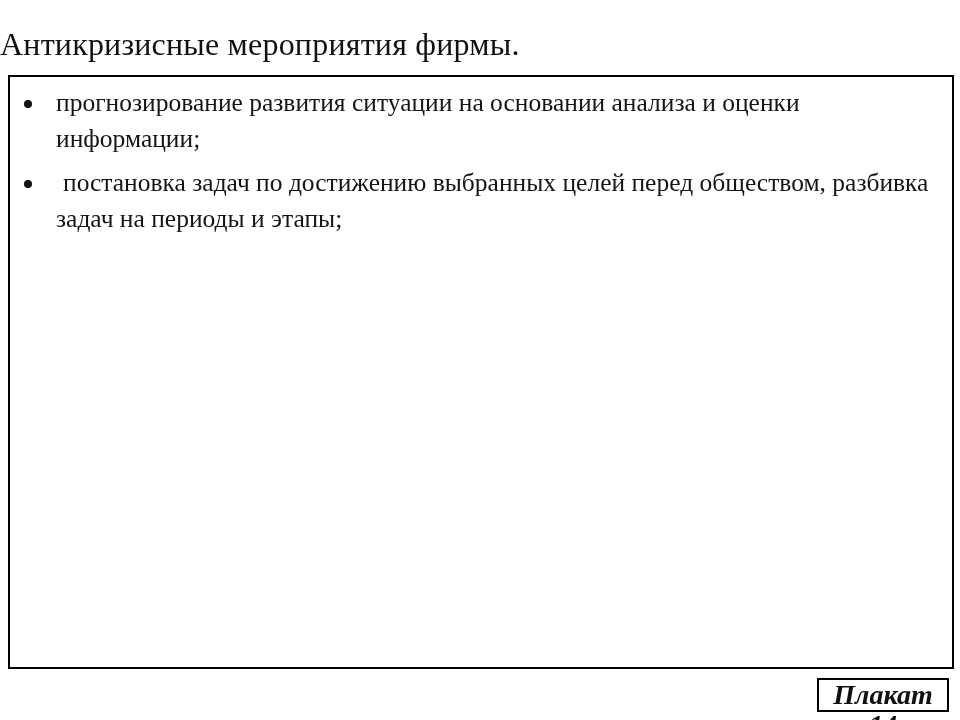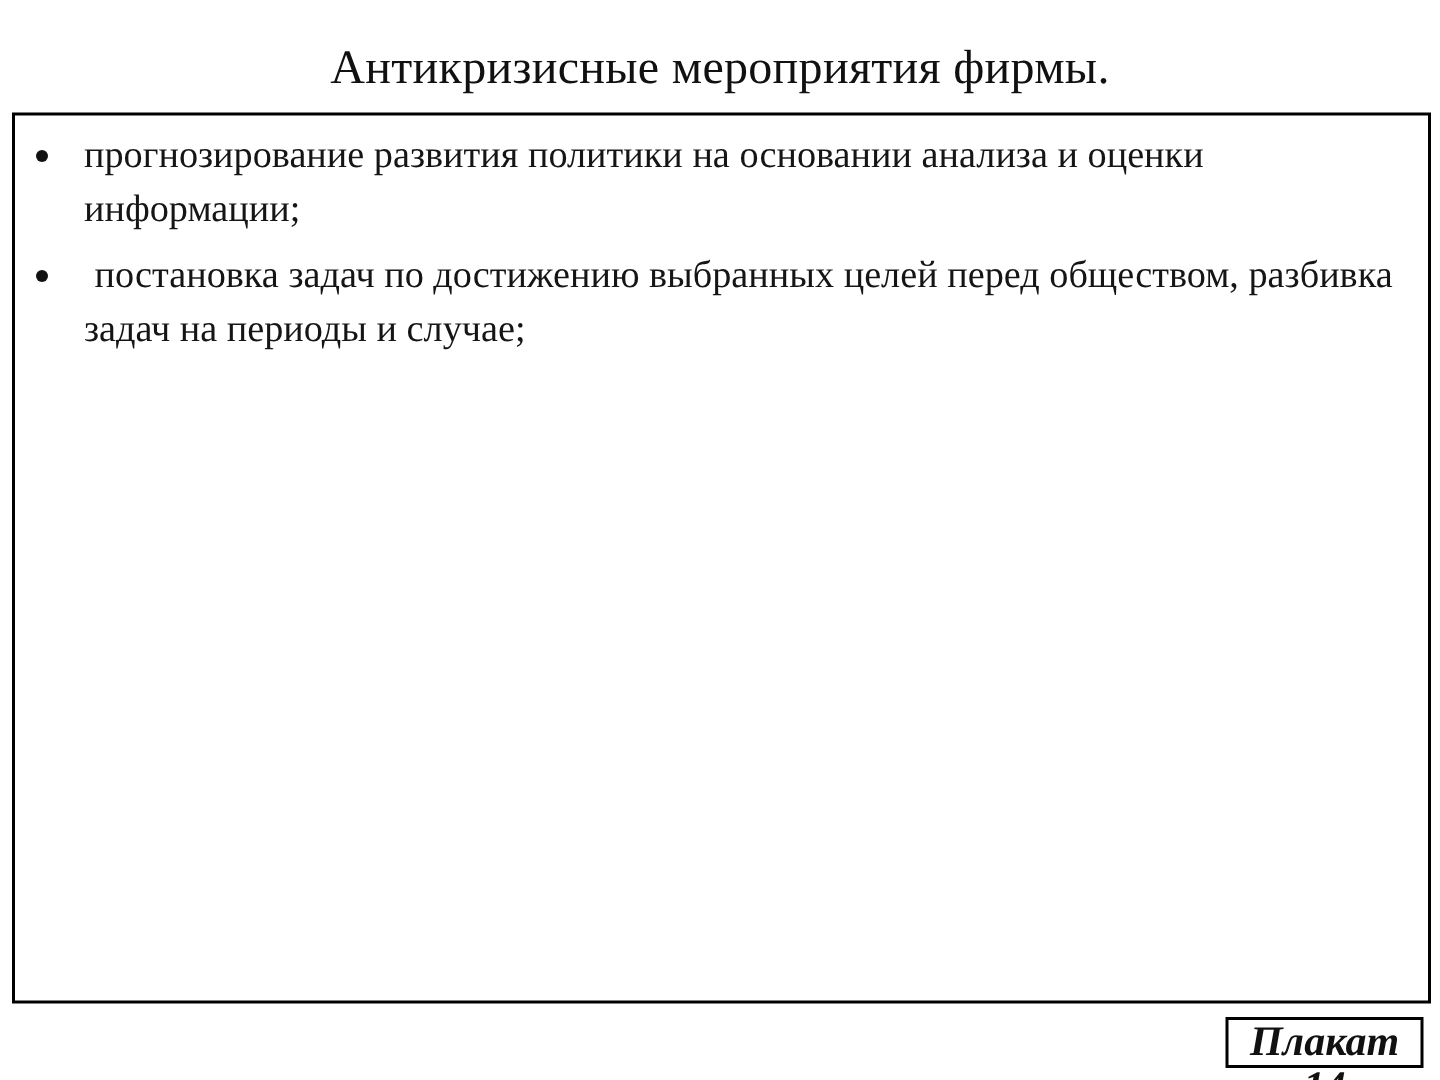--- a/index.html
+++ b/index.html
@@ -13,21 +13,21 @@
       position: relative;
       overflow: hidden;
       font-family: "Liberation Serif", "DejaVu Serif", serif;
       color: #111111;
     }
     .slide-title {
       position: absolute;
       left: 0;
       top: 24px;
       width: 960px;
-      text-align: center;
+      text-align: left;
       font-size: 32px;
       line-height: 40px;
       color: #111111;
       letter-spacing: 0.2px;
     }
     .content-box {
       position: absolute;
       left: 8px;
       top: 75px;
       width: 942px;
@@ -88,22 +88,22 @@
   </style>
 </head>
 <body>
 
 <div class="slide-title">Антикризисные мероприятия фирмы.</div>
 
 <div class="content-box">
   <ul class="bullet-list">
     <li class="bullet-item">
       <span class="bullet-dot"></span>
-      <span class="bullet-text">прогнозирование развития политики на основании анализа и оценки информации;</span>
+      <span class="bullet-text">прогнозирование развития ситуации на основании анализа и оценки информации;</span>
     </li>
     <li class="bullet-item indent-space">
       <span class="bullet-dot"></span>
-      <span class="bullet-text">постановка задач по достижению выбранных целей перед обществом, разбивка задач на периоды и случае;</span>
+      <span class="bullet-text">постановка задач по достижению выбранных целей перед обществом, разбивка задач на периоды и этапы;</span>
     </li>
   </ul>
 </div>
 
 <div class="poster-tag">Плакат 14</div>
 
 </body></html>

